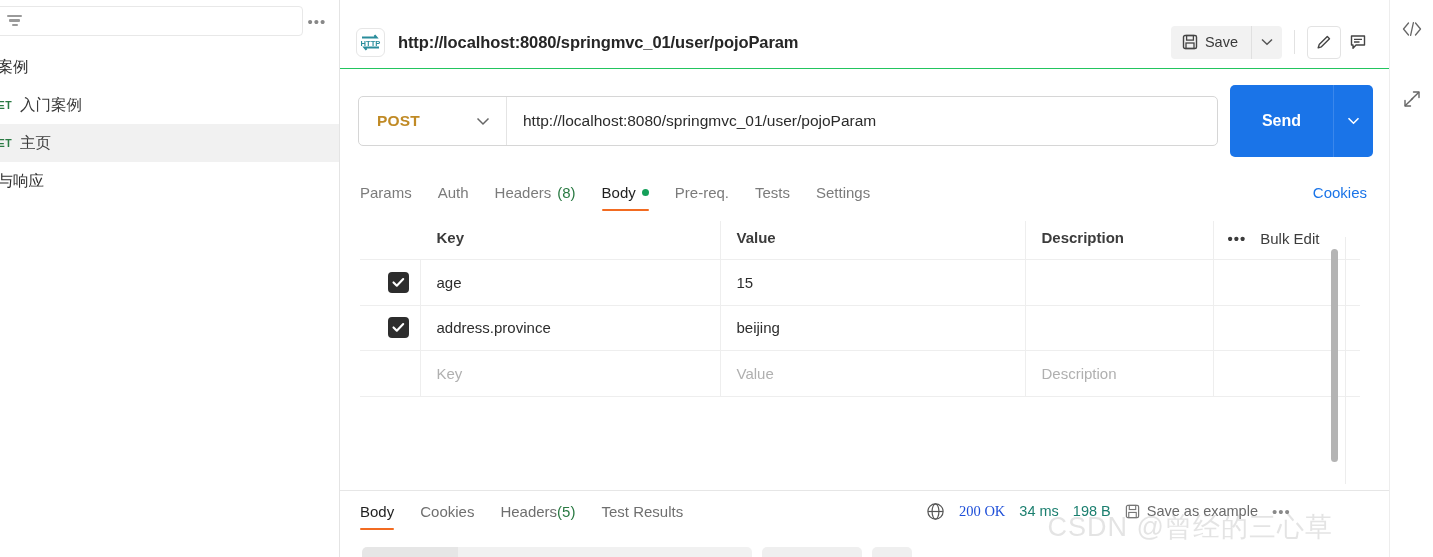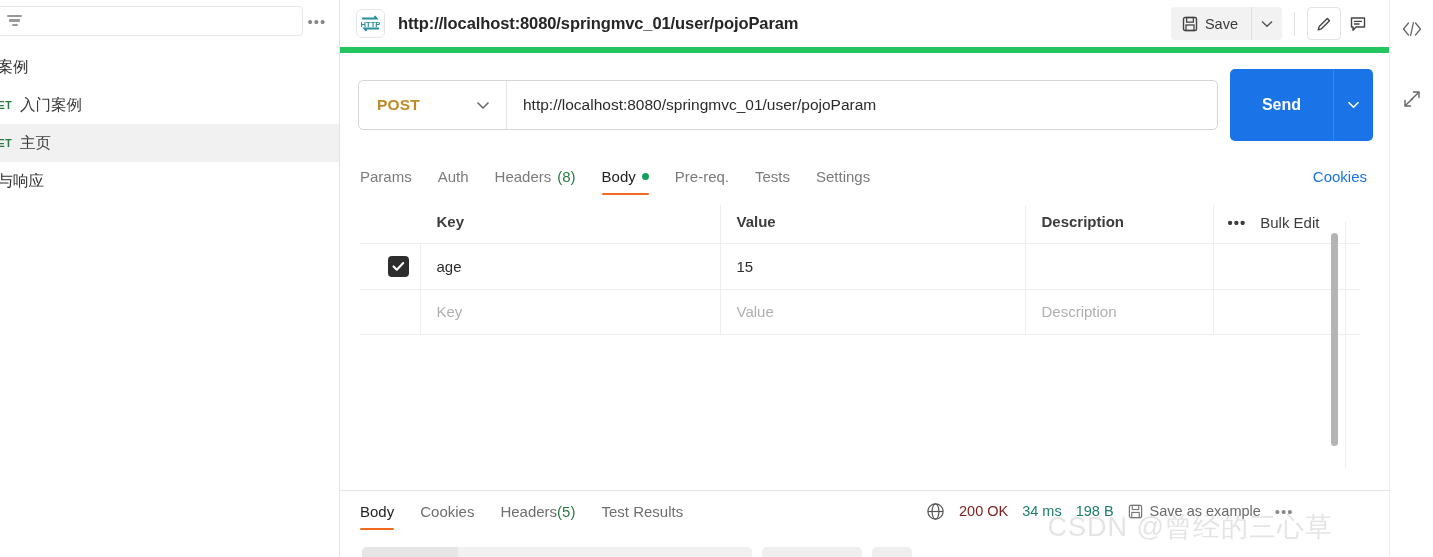--- a/index.html
+++ b/index.html
@@ -57,21 +57,21 @@
     margin-right: 8px; margin-left: -22px;
   }
   .sb-label { font-size: 15.5px; }
 
   
   .main { flex: 1; position: relative; height: 557px; background: #fff; }
 
   
   .hdr {
     height: 53px; display: flex; align-items: center;
-    padding: 0 14px 0 16px; border-bottom: 6px solid #22c55e;
+    padding: 0 14px 0 16px; border-bottom: 1px solid #22c55e; margin-top: 16px;
   }
   .http-icon {
     width: 29px; height: 29px; border-radius: 6px;
     background: #fff; border: 1px solid #e6e6e6;
     display: flex; align-items: center; justify-content: center;
     flex: 0 0 29px;
   }
   .http-icon svg { display: block; }
   .hdr-title {
     margin-left: 13px; font-size: 16.5px; font-weight: bold;
@@ -213,21 +213,21 @@
   .stab.active { color: #1f1f1f; }
   .stab.active::after {
     content: ""; position: absolute; left: 0; right: 0; bottom: 1px;
     height: 2.5px; background: #f26b21; border-radius: 2px;
   }
   .stab .cnt { color: #2a7a43; }
   .resp-meta {
     position: absolute; left: 586px; top: 0; height: 40px;
     display: flex; align-items: center; gap: 14px;
   }
-  .meta-ok   { font-size: 14.5px; color: #7f1d1d; }
+  .meta-ok   { font-size: 14.5px; color: #1d4ed8; font-family: Liberation Serif, serif; }
   .meta-num  { font-size: 14.5px; color: #1b7f6f; }
   .sae { display: flex; align-items: center; gap: 7px; cursor: pointer; }
   .sae span { font-size: 14.5px; color: #6a6a6a; text-align: right; }
   .resp-dots { color: #8a8a8a; font-size: 15px; letter-spacing: 1px; cursor: pointer; }
 
   
   .pills {
     position: absolute; left: 22px; bottom: -6px;
     display: flex; gap: 10px; align-items: flex-end;
   }
@@ -430,20 +430,39 @@
             <td>
               <div class="cell-pad">15</div>
             </td>
             <td>
               <div class="cell-pad"></div>
             </td>
             <td class="col-act"></td>
           </tr>
 
 
+          <tr>
+            <td>
+              <div class="chk">
+                <svg width="13" height="11" viewBox="0 0 13 11">
+                  <path d="M1.5 5.4 L4.8 8.7 L11.2 2" fill="none" stroke="#fff" stroke-width="2.1" stroke-linecap="round" stroke-linejoin="round"></path>
+                </svg>
+              </div>
+            </td>
+            <td>
+              <div class="cell-pad">address.province</div>
+            </td>
+            <td>
+              <div class="cell-pad">beijing</div>
+            </td>
+            <td>
+              <div class="cell-pad"></div>
+            </td>
+            <td class="col-act"></td>
+          </tr>
 
           <tr>
             <td></td>
             <td>
               <div class="cell-pad ph">Key</div>
             </td>
             <td>
               <div class="cell-pad ph">Value</div>
             </td>
             <td>

